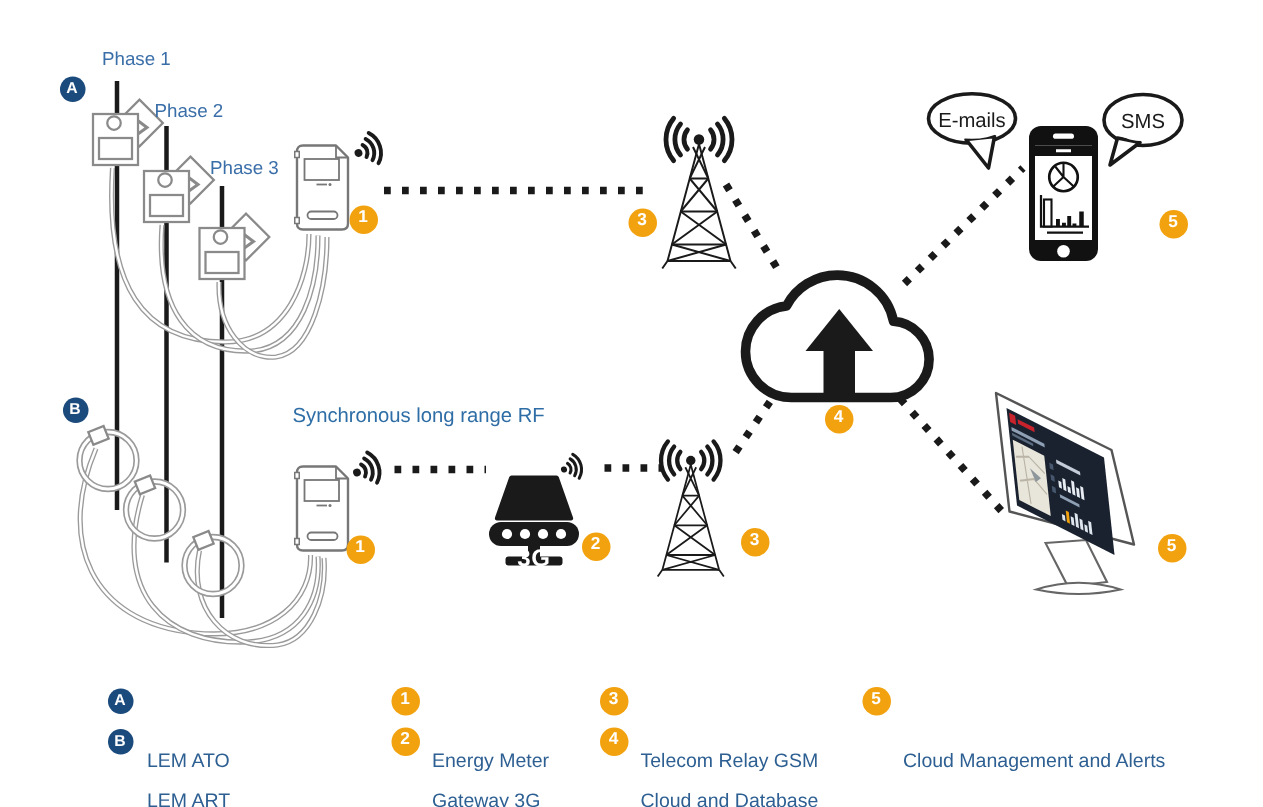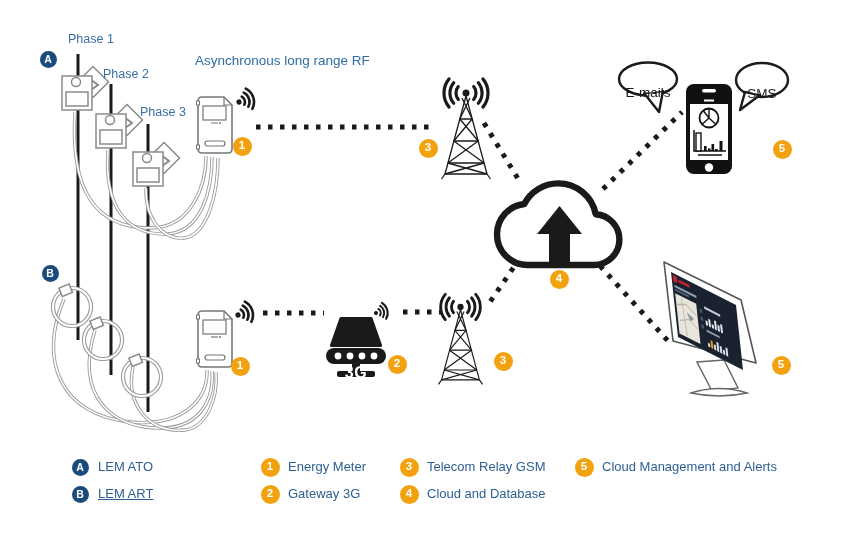--- a/index.html
+++ b/index.html
@@ -2,27 +2,27 @@
 <html><head>
 <meta charset="utf-8">
 <style>
   html,body{margin:0;padding:0;background:#fff;}
   .stage{position:relative;width:842px;height:538px;background:#ffffff;overflow:hidden;
          font-family:"Liberation Sans", sans-serif;border-radius:23px;}
   .stage svg{position:absolute;left:0;top:0;}
   .lbl{position:absolute;white-space:nowrap;}
   .phase-lbl{font-size:12.5px;color:#3a6ea8;}
   .rf-lbl{font-size:13.5px;color:#2e6da5;}
-  .bubble-lbl{font-size:13.5px;color:#1a1a1a;transform:translate(-50%,-50%);margin-top:12px;}
+  .bubble-lbl{font-size:13.5px;color:#1a1a1a;transform:translate(-50%,-50%);}
   .gw-lbl{font-size:16px;font-weight:bold;color:#ffffff;transform:translate(-50%,-50%);letter-spacing:.5px;margin-top:40px;}
   .badge{position:absolute;border-radius:50%;color:#fff;font-weight:bold;
          display:flex;align-items:center;justify-content:center;line-height:1;}
   .badge.navy{background:#1b4a7c;width:17px;height:17px;font-size:10.5px;}
   .badge.orange{background:#f2a20e;width:19px;height:19px;font-size:11.5px;}
-  .legend-text{position:absolute;font-size:13px;color:#2d5f92;}
+  .legend-text{position:absolute;font-size:13px;color:#2d5f92;margin-top:40px;}
   .dotted{stroke:#1a1a1a;stroke-width:5;stroke-dasharray:4.5 7.5;fill:none;}
   .tube-out{stroke:#9a9a9a;stroke-width:3.4;fill:none;}
   .tube-in{stroke:#ffffff;stroke-width:1.6;fill:none;}
   .thin-gray{stroke:#8a8a8a;stroke-width:1.5;fill:#ffffff;}
 </style>
 </head>
 <body>
 
 <div class="stage">
 
@@ -229,21 +229,21 @@
       <rect x="43" y="33.5" width="2" height="4.5" fill="#dfe6ee"></rect>
       <rect x="46" y="35" width="2" height="3" fill="#dfe6ee"></rect>
       <rect x="49" y="32.5" width="2" height="5.5" fill="#dfe6ee"></rect>
     </g>
   </g>
 </svg>
 
   <div class="lbl phase-lbl" style="left:68px;top:32px;">Phase 1</div>
   <div class="lbl phase-lbl" style="left:103px;top:67px;">Phase 2</div>
   <div class="lbl phase-lbl" style="left:140px;top:105px;">Phase 3</div>
-  <div class="lbl rf-lbl" style="left:195px;top:53px;">Asynchronous long range RF</div>
+  <div class="lbl rf-lbl" style="left:195px;top:269px;">Synchronous long range RF</div>
   <div class="lbl bubble-lbl" style="left:648px;top:80px;">E-mails</div>
   <div class="lbl bubble-lbl" style="left:762px;top:81px;">SMS</div>
   <div class="lbl gw-lbl" style="left:356px;top:333px;">3G</div>
 
   <div class="badge navy" style="left:39.5px;top:50.5px;">A</div>
   <div class="badge navy" style="left:41.5px;top:264.5px;">B</div>
   <div class="badge orange" style="left:232.5px;top:136.5px;">1</div>
   <div class="badge orange" style="left:418.5px;top:138.5px;">3</div>
   <div class="badge orange" style="left:230.5px;top:356.5px;">1</div>
   <div class="badge orange" style="left:387.5px;top:354.5px;">2</div>

